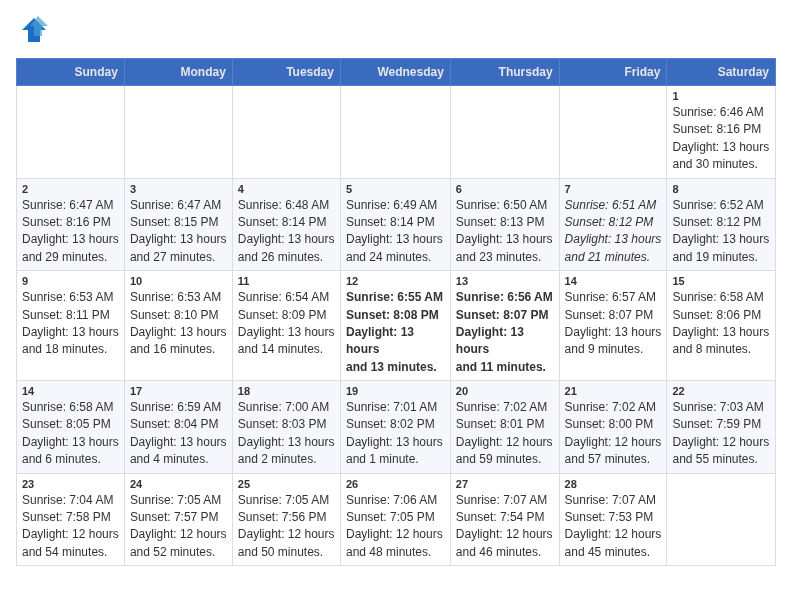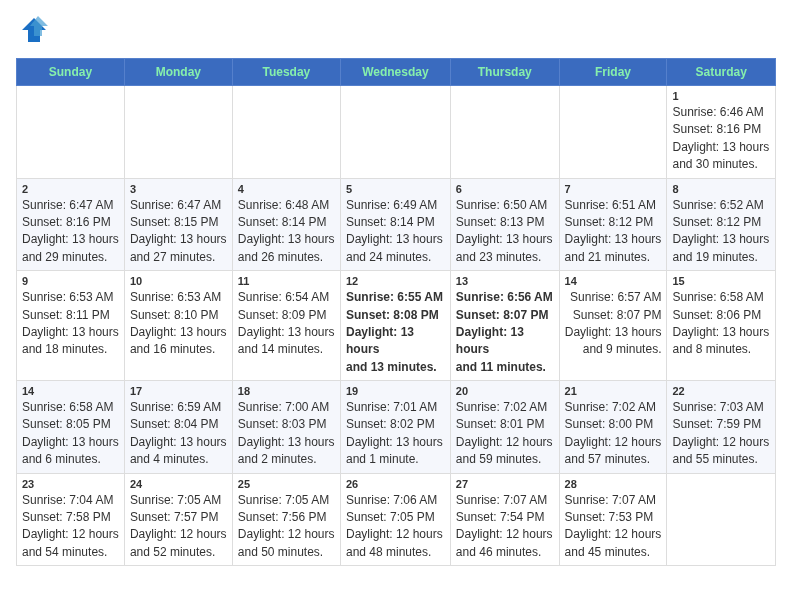--- a/index.html
+++ b/index.html
@@ -51,25 +51,25 @@
       color: #555;
     }
     table {
       width: 100%;
       border-collapse: collapse;
     }
     thead tr {
       background-color: #3a6bbf;
     }
     thead th {
-      color: #86efac;
+      color: #e5e5e5;
       font-size: 12px;
       font-weight: bold;
       padding: 6px 6px;
-      text-align: center;
+      text-align: right;
       border: 1px solid #5580cc;
     }
     tbody tr {
       border-bottom: 1px solid #ccc;
     }
     tbody td {
       vertical-align: top;
       padding: 4px 5px;
       border: 1px solid #ddd;
       font-size: 9.5px;
@@ -181,21 +181,21 @@
         </td>
         <td>
           <span class="day-num">6</span>
           <div class="day-info" style="white-space: pre-line;">Sunrise: 6:50 AM
 Sunset: 8:13 PM
 Daylight: 13 hours
 and 23 minutes.</div>
         </td>
         <td>
           <span class="day-num">7</span>
-          <div class="day-info" style="white-space: pre-line;">Sunrise: 6:51 AM
+          <div class="day-info" style="white-space: pre-line; font-style: italic;">Sunrise: 6:51 AM
 Sunset: 8:12 PM
 Daylight: 13 hours
 and 21 minutes.</div>
         </td>
         <td>
           <span class="day-num">8</span>
           <div class="day-info" style="white-space: pre-line;">Sunrise: 6:52 AM
 Sunset: 8:12 PM
 Daylight: 13 hours
 and 19 minutes.</div>
@@ -232,21 +232,21 @@
         </td>
         <td>
           <span class="day-num">13</span>
           <div class="day-info" style="white-space: pre-line; font-weight: bold;">Sunrise: 6:56 AM
 Sunset: 8:07 PM
 Daylight: 13 hours
 and 11 minutes.</div>
         </td>
         <td>
           <span class="day-num">14</span>
-          <div class="day-info" style="white-space: pre-line; text-align: right;">Sunrise: 6:57 AM
+          <div class="day-info" style="white-space: pre-line;">Sunrise: 6:57 AM
 Sunset: 8:07 PM
 Daylight: 13 hours
 and 9 minutes.</div>
         </td>
         <td>
           <span class="day-num">15</span>
           <div class="day-info" style="white-space: pre-line;">Sunrise: 6:58 AM
 Sunset: 8:06 PM
 Daylight: 13 hours
 and 8 minutes.</div>

